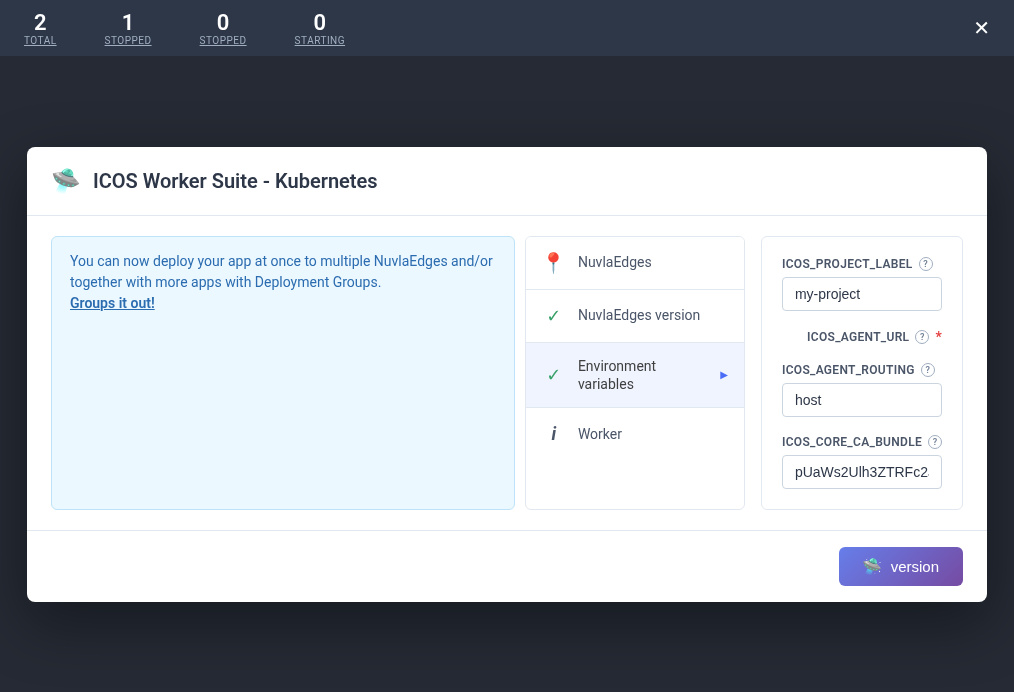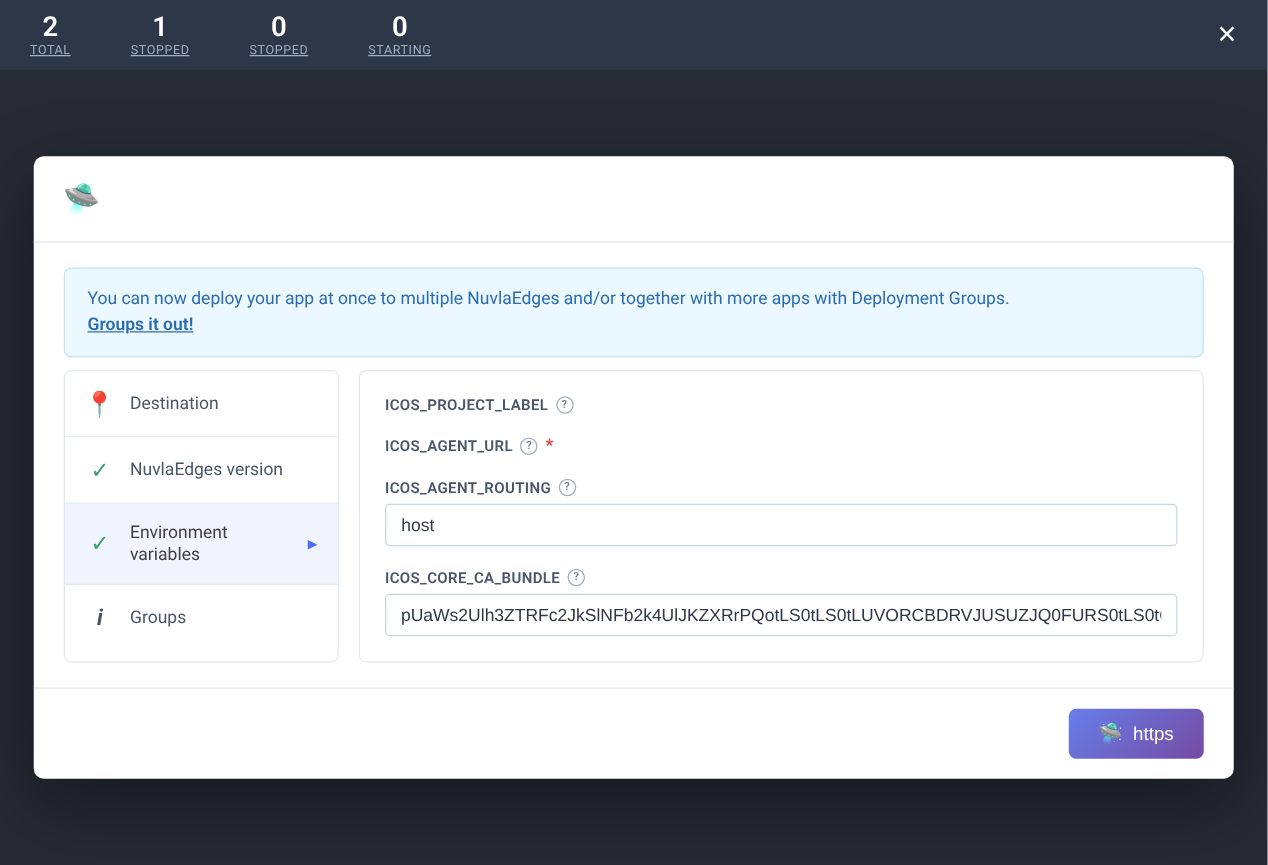--- a/index.html
+++ b/index.html
@@ -93,21 +93,21 @@
       font-size: 20px;
       font-weight: 600;
       color: #2d3748;
     }
 
     .modal-body {
       flex: 1;
       padding: 20px 24px;
       overflow: auto;
       display: flex;
-      flex-direction: column;
+      flex-direction: row;
       gap: 10px;
     }
 
     
     .info-banner {
       background: #ebf8ff;
       border: 1px solid #bee3f8;
       border-radius: 6px;
       padding: 14px 18px;
       color: #2b6cb0;
@@ -193,20 +193,21 @@
     
     .form-area {
       flex: 1;
       border: 1px solid #e2e8f0;
       border-radius: 6px;
       padding: 20px;
       display: flex;
       flex-direction: column;
       gap: 18px;
       overflow: auto;
+      align-items: flex-end;
     }
 
     .form-field {
       display: flex;
       flex-direction: column;
       gap: 6px;
     }
     .field-label {
       font-size: 12px;
       font-weight: 600;
@@ -289,58 +290,60 @@
     </div>
   <button class="top-bar-close">✕</button>
 </div>
 
 <div class="page-bg">
   <div class="overlay">
     <div class="modal">
 
       <div class="modal-header">
         <span class="modal-header-icon">🛸</span>
+        <span class="modal-title">ICOS Worker Suite - Kubernetes</span>
       </div>
 
       <div class="modal-body">
 
         <div class="info-banner">
           <span>You can now deploy your app at once to multiple NuvlaEdges and/or together with more apps with Deployment Groups.</span>
           <br>
           <a>Groups it out!</a>
         </div>
 
         <div class="content-area">
 
           <div class="steps-sidebar" id="steps-sidebar">
               <div class="step-item">
     <span class="step-icon location">📍</span>
-    <span class="step-label">Destination</span>
+    <span class="step-label">NuvlaEdges</span>
   </div>
               <div class="step-item">
     <span class="step-icon check">✓</span>
     <span class="step-label">NuvlaEdges version</span>
   </div>
               <div class="step-item active">
     <span class="step-icon check">✓</span>
     <span class="step-label">Environment variables</span>
   </div>
               <div class="step-item">
     <span class="step-icon info">i</span>
-    <span class="step-label">Groups</span>
+    <span class="step-label">Worker</span>
   </div>
             </div>
 
           <div class="form-area" id="form-area">
               <div class="form-field">
     <label class="field-label">
       ICOS_PROJECT_LABEL
       <span class="help-icon" title="Help">?</span>
       
     </label>
+    <input class="field-input" type="text" value="my-project" placeholder="" style="">
   </div>
               <div class="form-field">
     <label class="field-label">
       ICOS_AGENT_URL
       <span class="help-icon" title="Help">?</span>
       <span class="required">*</span>
     </label>
   </div>
               <div class="form-field">
     <label class="field-label">
@@ -359,19 +362,19 @@
     <input class="field-input" type="text" value="pUaWs2Ulh3ZTRFc2JkSlNFb2k4UlJKZXRrPQotLS0tLS0tLUVORCBDRVJUSUZJQ0FURS0tLS0tCg==" placeholder="" style="">
   </div>
             </div>
 
         </div>
       </div>
 
       <div class="modal-footer">
         <button class="deploy-btn">
           <span class="deploy-icon">🛸</span>
-          <span>https</span>
+          <span>version</span>
         </button>
       </div>
 
     </div>
   </div>
 </div>
 
 </body></html>

